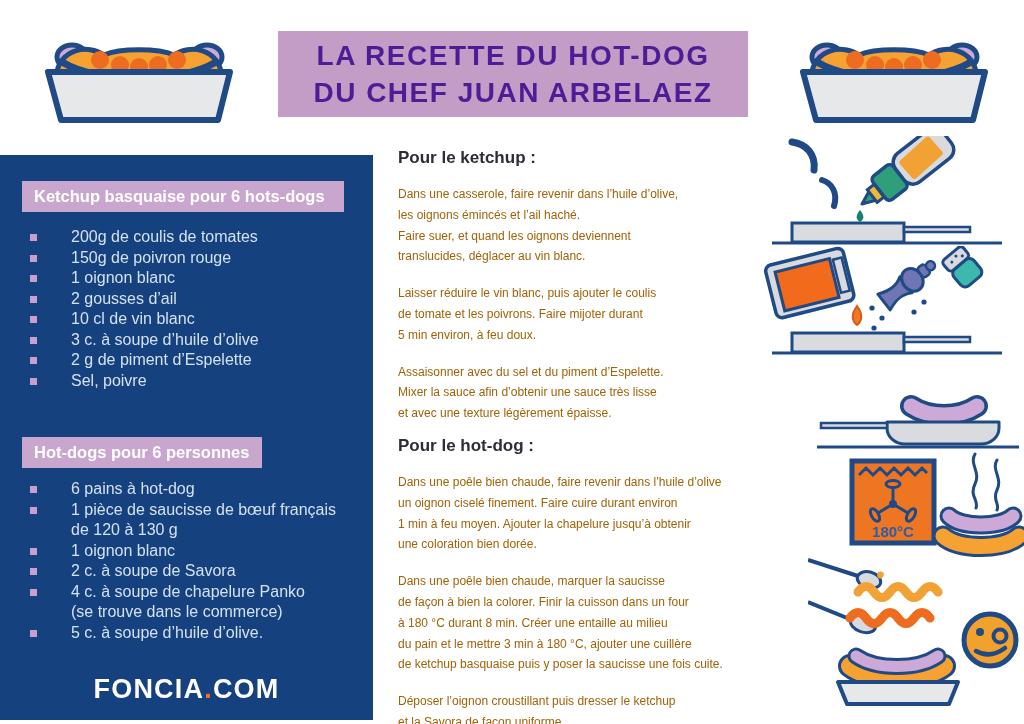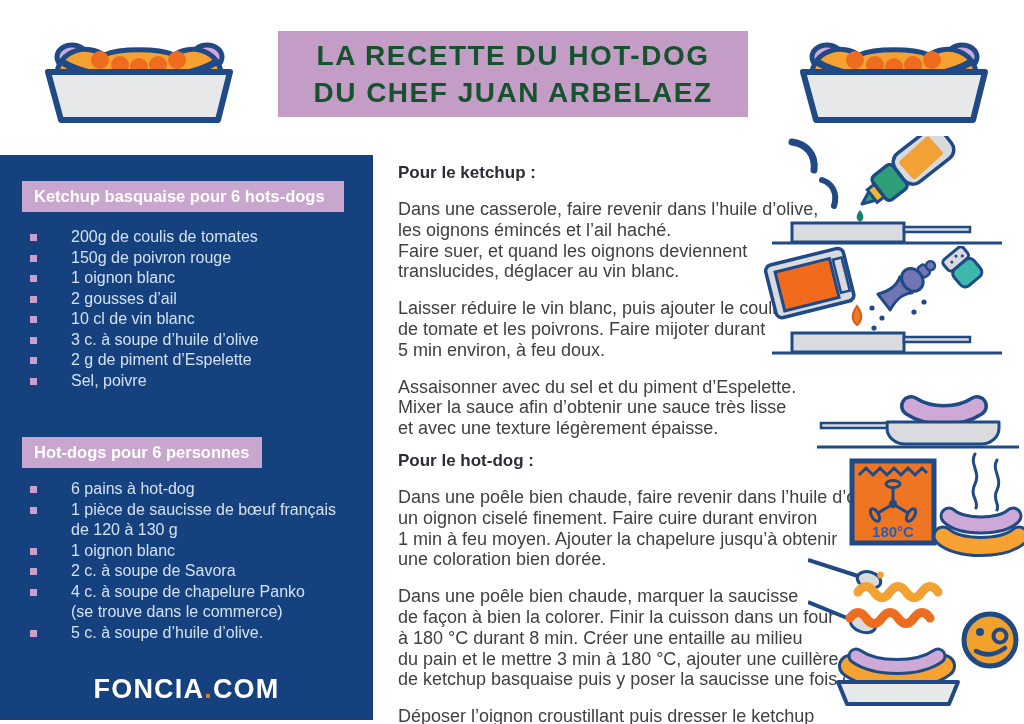--- a/index.html
+++ b/index.html
@@ -3,21 +3,21 @@
 <meta charset="utf-8">
 <style>
   html,body { margin:0; padding:0; background:#ffffff; }
   .canvas {
     position:relative; width:1024px; height:724px; overflow:hidden;
     background:#ffffff; font-family:"Liberation Sans", sans-serif;
   }
   
   .title-band {
     position:absolute; left:278px; top:31px; width:470px; height:86px;
-    background:#c49dc7; color:#14532d; font-weight:bold; font-size:28px;
+    background:#c49dc7; color:#4c1d95; font-weight:bold; font-size:28px;
     letter-spacing:1.5px; line-height:37px; text-align:center;
     display:flex; flex-direction:column; justify-content:center;
   }
   .tray { position:absolute; width:207px; height:106px; }
   .tray-left  { left:36px;  top:20px; }
   .tray-right { left:791px; top:20px; }
   
   .sidebar { position:absolute; left:0; top:155px; width:373px; height:565px; background:#15417e; }
   .band {
     position:absolute; background:#c9a6ce; color:#ffffff; font-weight:bold;
@@ -31,24 +31,24 @@
   .ing { display:flex; line-height:20.5px;gap:20px; }
   .sq { width:7px; height:7px; background:#c9a0cc; margin:7px 14px 0 4px; flex:none; }
   .ing-t { white-space:pre-line; }
   .logo {
     position:absolute; left:0; top:519px; width:373px; text-align:center;
     color:#ffffff; font-size:27px; font-weight:bold; letter-spacing:1.2px;
   }
   .logo .dot { color:#e87722; }
   
   .content { position:absolute; left:398px; top:148px; width:500px; }
-  .content h3 { font-size:17px; font-weight:bold; color:#2d2d38; margin:15px 0 9px; }
+  .content h3 { font-size:17px; font-weight:bold; color:#2d2d38; margin:0 0 9px; }
   .content h3.second { margin-top:12px; }
   .content p {
-    font-size:18px; line-height:20.8px; color:#404040; margin:16px 0 12px;
+    font-size:12px; line-height:20.8px; color:#a16207; margin:16px 0 12px;
     white-space:pre-line;
   }
   
   .illus { position:absolute; }
   .il-oil     { left:762px; top:136px; width:260px; height:110px; }
   .il-tomato  { left:762px; top:246px; width:260px; height:110px; }
   .il-sausage { left:795px; top:382px; width:230px; height:70px;  }
   .il-oven    { left:845px; top:452px; width:190px; height:112px; }
   .il-dress   { left:808px; top:556px; width:215px; height:150px; }
   svg text { font-family:"Liberation Sans", sans-serif; }

